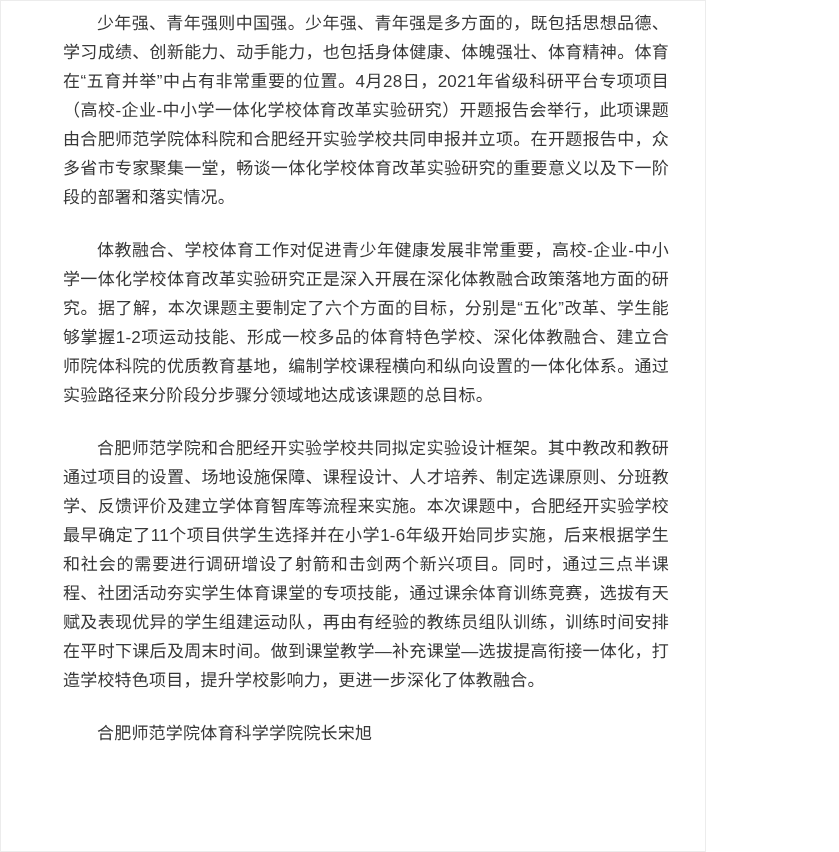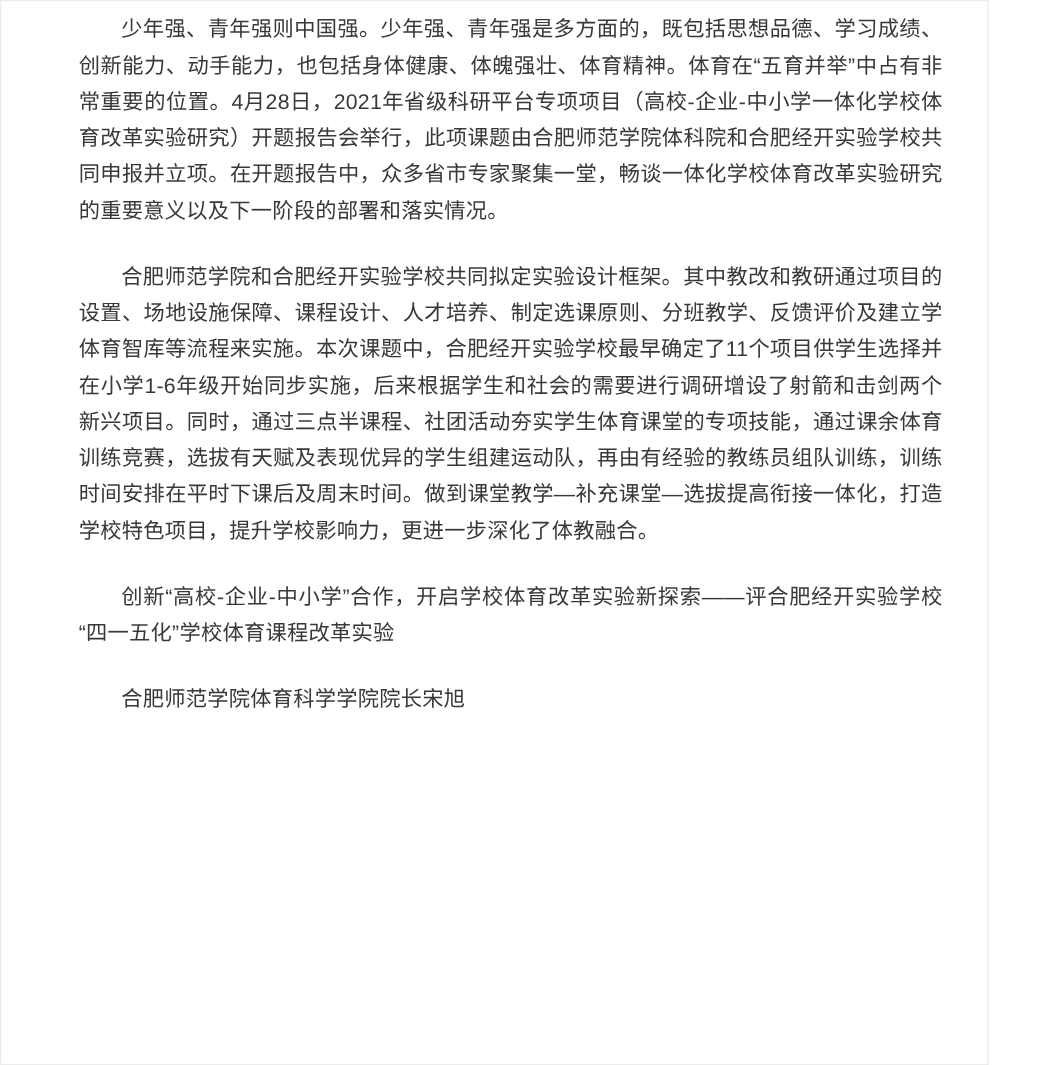--- a/index.html
+++ b/index.html
@@ -3,21 +3,21 @@
 <meta charset="utf-8">
 <style>
   html, body {
     margin: 0;
     padding: 0;
     background: #ffffff;
     font-family: "Liberation Sans", "DejaVu Sans", sans-serif;
   }
   .page {
     position: relative;
-    width: 791px;
+    width: 706px;
     height: 852px;
     background: #ffffff;
     box-sizing: border-box;
     border: 1px solid #ececec;
     overflow: hidden;
   }
   .article {
     box-sizing: border-box;
     padding: 8px 36px 0 62px;
     color: #383838;
@@ -32,17 +32,17 @@
     letter-spacing: 0.2px;
     word-break: break-all;
   }
 </style>
 </head>
 <body>
 
 <div class="page">
   <div class="article">
     <p>少年强、青年强则中国强。少年强、青年强是多方面的，既包括思想品德、学习成绩、创新能力、动手能力，也包括身体健康、体魄强壮、体育精神。体育在“五育并举”中占有非常重要的位置。4月28日，2021年省级科研平台专项项目（高校-企业-中小学一体化学校体育改革实验研究）开题报告会举行，此项课题由合肥师范学院体科院和合肥经开实验学校共同申报并立项。在开题报告中，众多省市专家聚集一堂，畅谈一体化学校体育改革实验研究的重要意义以及下一阶段的部署和落实情况。</p>
+    <p>体教融合、学校体育工作对促进青少年健康发展非常重要，高校-企业-中小学一体化学校体育改革实验研究正是深入开展在深化体教融合政策落地方面的研究。据了解，本次课题主要制定了六个方面的目标，分别是“五化”改革、学生能够掌握1-2项运动技能、形成一校多品的体育特色学校、深化体教融合、建立合师院体科院的优质教育基地，编制学校课程横向和纵向设置的一体化体系。通过实验路径来分阶段分步骤分领域地达成该课题的总目标。</p>
     <p>合肥师范学院和合肥经开实验学校共同拟定实验设计框架。其中教改和教研通过项目的设置、场地设施保障、课程设计、人才培养、制定选课原则、分班教学、反馈评价及建立学体育智库等流程来实施。本次课题中，合肥经开实验学校最早确定了11个项目供学生选择并在小学1-6年级开始同步实施，后来根据学生和社会的需要进行调研增设了射箭和击剑两个新兴项目。同时，通过三点半课程、社团活动夯实学生体育课堂的专项技能，通过课余体育训练竞赛，选拔有天赋及表现优异的学生组建运动队，再由有经验的教练员组队训练，训练时间安排在平时下课后及周末时间。做到课堂教学—补充课堂—选拔提高衔接一体化，打造学校特色项目，提升学校影响力，更进一步深化了体教融合。</p>
-    <p>创新“高校-企业-中小学”合作，开启学校体育改革实验新探索——评合肥经开实验学校“四一五化”学校体育课程改革实验</p>
     <p>合肥师范学院体育科学学院院长宋旭</p>
   </div>
 </div>
 
 </body></html>

